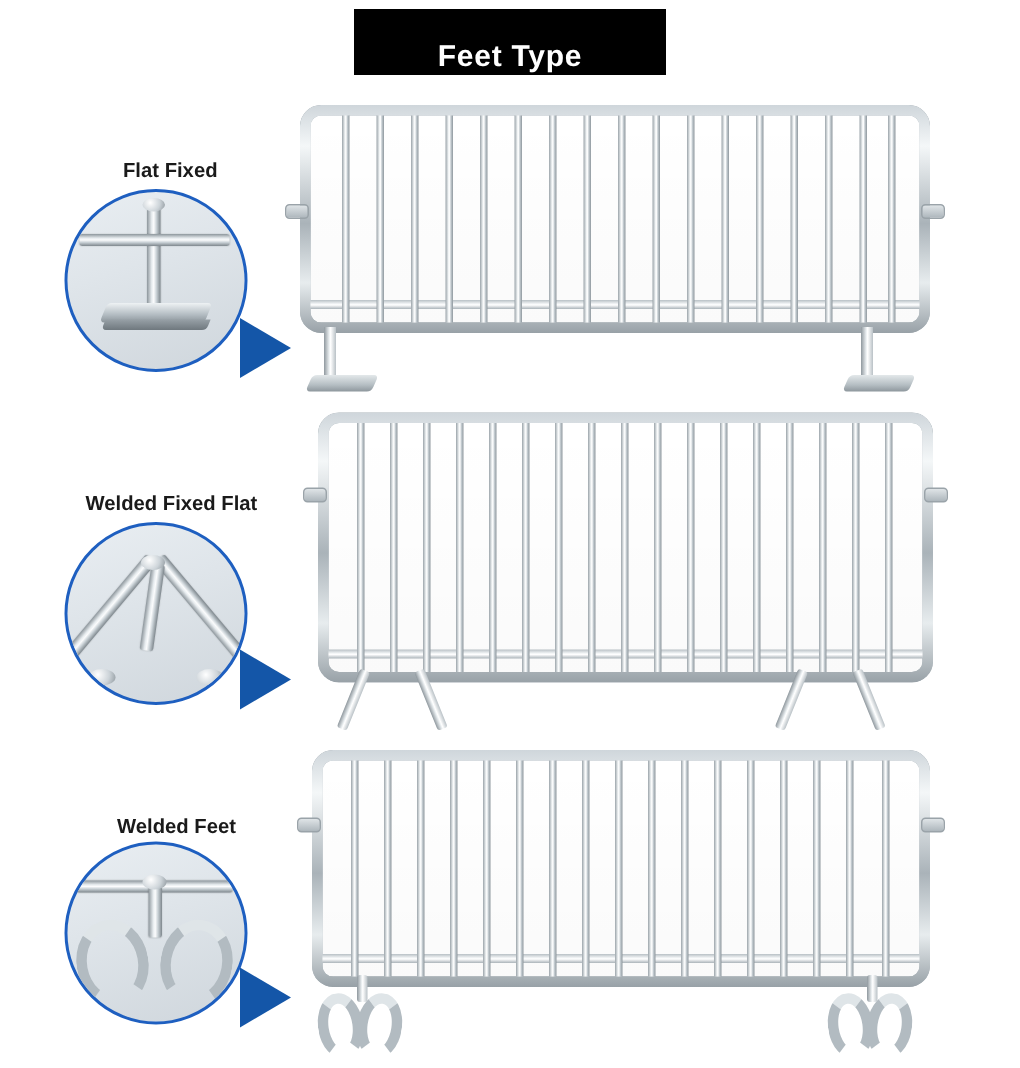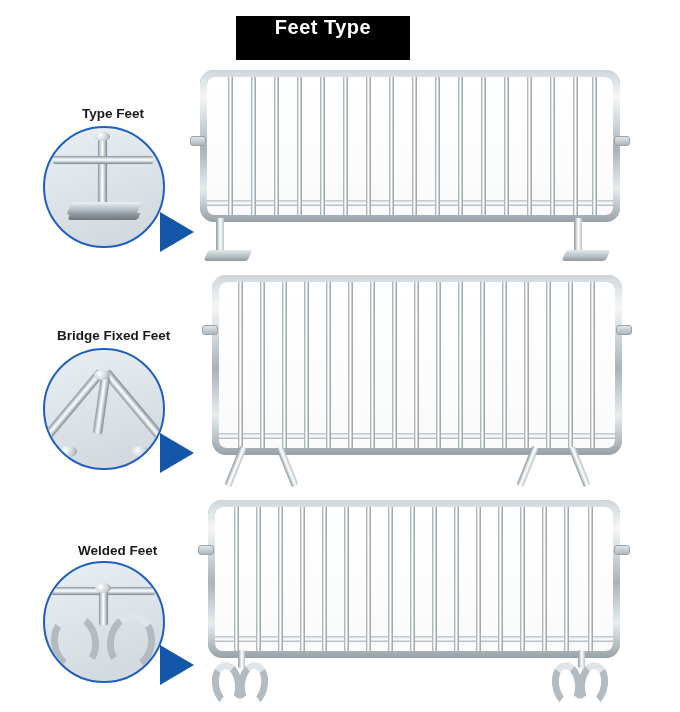--- a/index.html
+++ b/index.html
@@ -15,26 +15,26 @@
     width: 680px;
     height: 712px;
     background: #ffffff;
     overflow: hidden;
   }
 
   
   .title-banner {
     position: absolute;
     left: 236px;
-    top: 16px;
-    width: 174px;
+    top: 6px;
+    width: 208px;
     height: 44px;
     background: #000000;
     display: flex;
-    align-items: flex-start;
+    align-items: flex-end;
     justify-content: center;
   }
   .title-banner span {
     color: #ffffff;
     font-size: 20px;
     font-weight: bold;
     letter-spacing: 0.5px;
   }
 
   
@@ -185,21 +185,21 @@
 <body>
 
 <div id="page">
 
   <div class="title-banner">
     <span>Feet Type</span>
   </div>
 
   <div class="section" style="top:0;height:265px;">
 
-    <div class="sec-label" style="left:82px;top:106px;">Type Feet</div>
+    <div class="sec-label" style="left:82px;top:106px;">Flat Fixed</div>
 
     <div class="detail-circle" style="left:43px;top:126px;">
       <div class="inner">
 
         <div class="pipe" style="left:53px;top:8px;width:9px;height:70px;"></div>
 
         <div class="pipe h" style="left:8px;top:28px;width:100px;height:8px;"></div>
 
         <div style="position:absolute;left:24px;top:74px;width:70px;height:13px;
                     background:linear-gradient(180deg,#eef2f4 0%,#b3bcc2 60%,#8b949a 100%);
@@ -243,21 +243,21 @@
       <div class="foot-flat-plate" style="left:0;top:32px;"></div>
     </div>
     <div class="foot" style="left:564px;top:218px;">
       <div class="foot-flat-stem" style="left:10px;top:0;"></div>
       <div class="foot-flat-plate" style="left:0;top:32px;"></div>
     </div>
   </div>
 
   <div class="section" style="top:265px;height:230px;">
 
-    <div class="sec-label" style="left:57px;top:63px;">Bridge Fixed Feet</div>
+    <div class="sec-label" style="left:57px;top:63px;">Welded Fixed Flat</div>
 
     <div class="detail-circle" style="left:43px;top:83px;">
       <div class="inner">
 
         <div class="pipe" style="left:18px;top:10px;width:9px;height:104px;transform:rotate(40deg);transform-origin:50% 50%;"></div>
         <div class="pipe" style="left:90px;top:10px;width:9px;height:104px;transform:rotate(-40deg);transform-origin:50% 50%;"></div>
         <div class="pipe" style="left:52px;top:26px;width:9px;height:58px;transform:rotate(8deg);"></div>
         <div class="cap" style="left:49px;top:20px;width:16px;height:10px;"></div>
         <div class="cap" style="left:14px;top:96px;width:18px;height:11px;"></div>
         <div class="cap" style="left:86px;top:96px;width:18px;height:11px;"></div>

